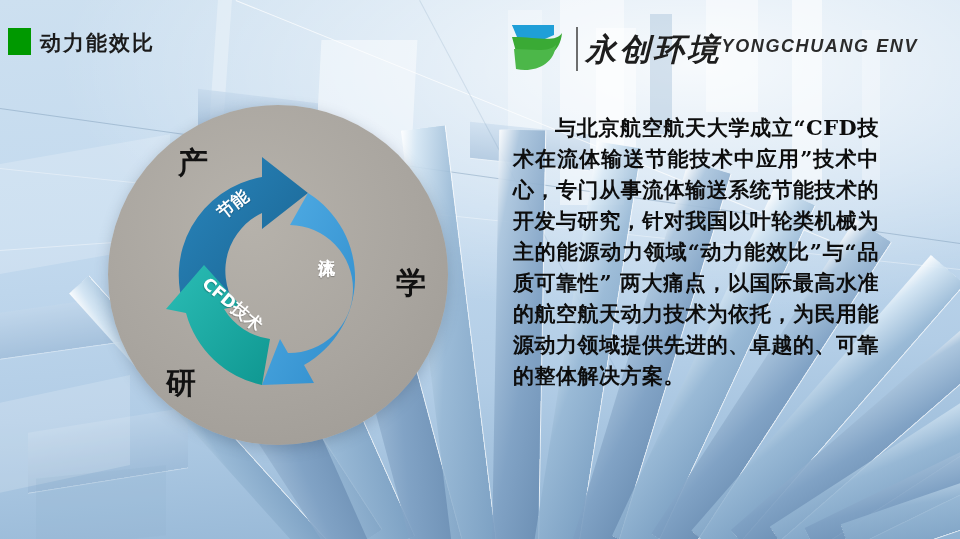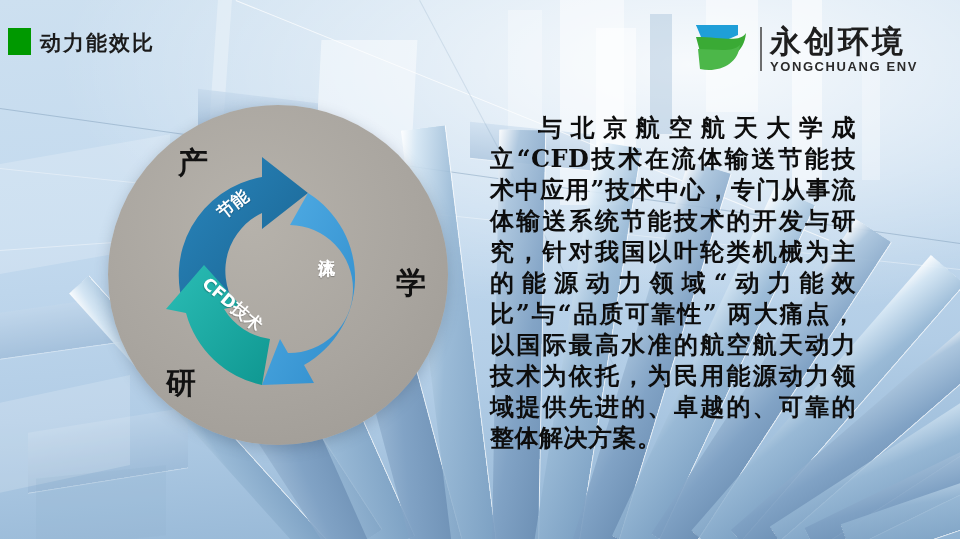--- a/index.html
+++ b/index.html
@@ -35,24 +35,24 @@
 
   
   .hdr-marker{position:absolute;left:8px;top:28px;width:23px;height:27px;background:#009900;}
   .hdr-title{position:absolute;left:40px;top:29px;font-size:21px;font-weight:700;color:#1b1b1b;
              letter-spacing:2px;font-family:"DejaVu Sans",sans-serif;}
 
   
   .logo{position:absolute;right:42px;top:23px;display:flex;align-items:center;gap:8px;}
   .logo-mark{width:58px;height:52px;position:relative;}
   .logo-sep{width:2px;height:44px;background:#555;opacity:.85;}
-  .logo-txt{display:flex;flex-direction:column;line-height:1;}
+  .logo-txt{display:flex;flex-direction:row;line-height:1;font-style:italic;}
   .logo-cn{font-size:31px;font-weight:700;color:#1e1e1e;letter-spacing:3px;
            font-family:"DejaVu Sans",sans-serif;}
-  .logo-en{font-size:13px;font-weight:700;color:#2b2b2b;letter-spacing:1.6px;margin-top:3px;
+  .logo-en{font-size:18px;font-weight:700;color:#2b2b2b;letter-spacing:1.6px;margin-top:3px;
            font-family:"Liberation Sans",sans-serif;}
 
   
   .diagram{position:absolute;left:108px;top:105px;width:340px;height:340px;}
   .disc{position:absolute;inset:0;border-radius:50%;
         background:radial-gradient(circle at 42% 34%, #b6b2ab 0%, #a9a59f 55%, #9d9993 100%);
         box-shadow:0 4px 14px rgba(60,80,100,.28);}
   .corner-label{position:absolute;color:#111;font-size:30px;font-weight:600;
                 font-family:"DejaVu Sans",sans-serif;}
   .cl-chan{left:70px;top:38px;}
@@ -60,23 +60,23 @@
   .cl-yan{left:58px;top:258px;}
   .cycle{position:absolute;left:50px;top:48px;width:244px;height:244px;}
   .arrow-label{position:absolute;color:#fff;font-weight:700;font-size:17px;
                text-shadow:0 1px 1px rgba(0,0,0,.25);
                font-family:"DejaVu Sans",sans-serif;white-space:nowrap;}
   .lbl-jn{left:58px;top:40px;transform:rotate(-38deg);}
   .lbl-lt{left:158px;top:92px;writing-mode:vertical-rl;text-orientation:upright;letter-spacing:2px;}
   .lbl-cfd{left:38px;top:140px;transform:rotate(40deg);}
 
   
-  .para{position:absolute;left:490px;top:112px;width:366px;
+  .para{position:absolute;left:513px;top:112px;width:366px;
         font-family:"DejaVu Serif","Liberation Serif",serif;
-        font-size:24px;line-height:31px;color:#0d0d0d;font-weight:700;
+        font-size:21px;line-height:31px;color:#0d0d0d;font-weight:700;
         text-align:justify;text-indent:2em;letter-spacing:.5px;}
 </style>
 </head>
 <body>
 
 <div id="slide">
 
   <div class="bg-layer">
     <div class="bg-sky"></div>
 

